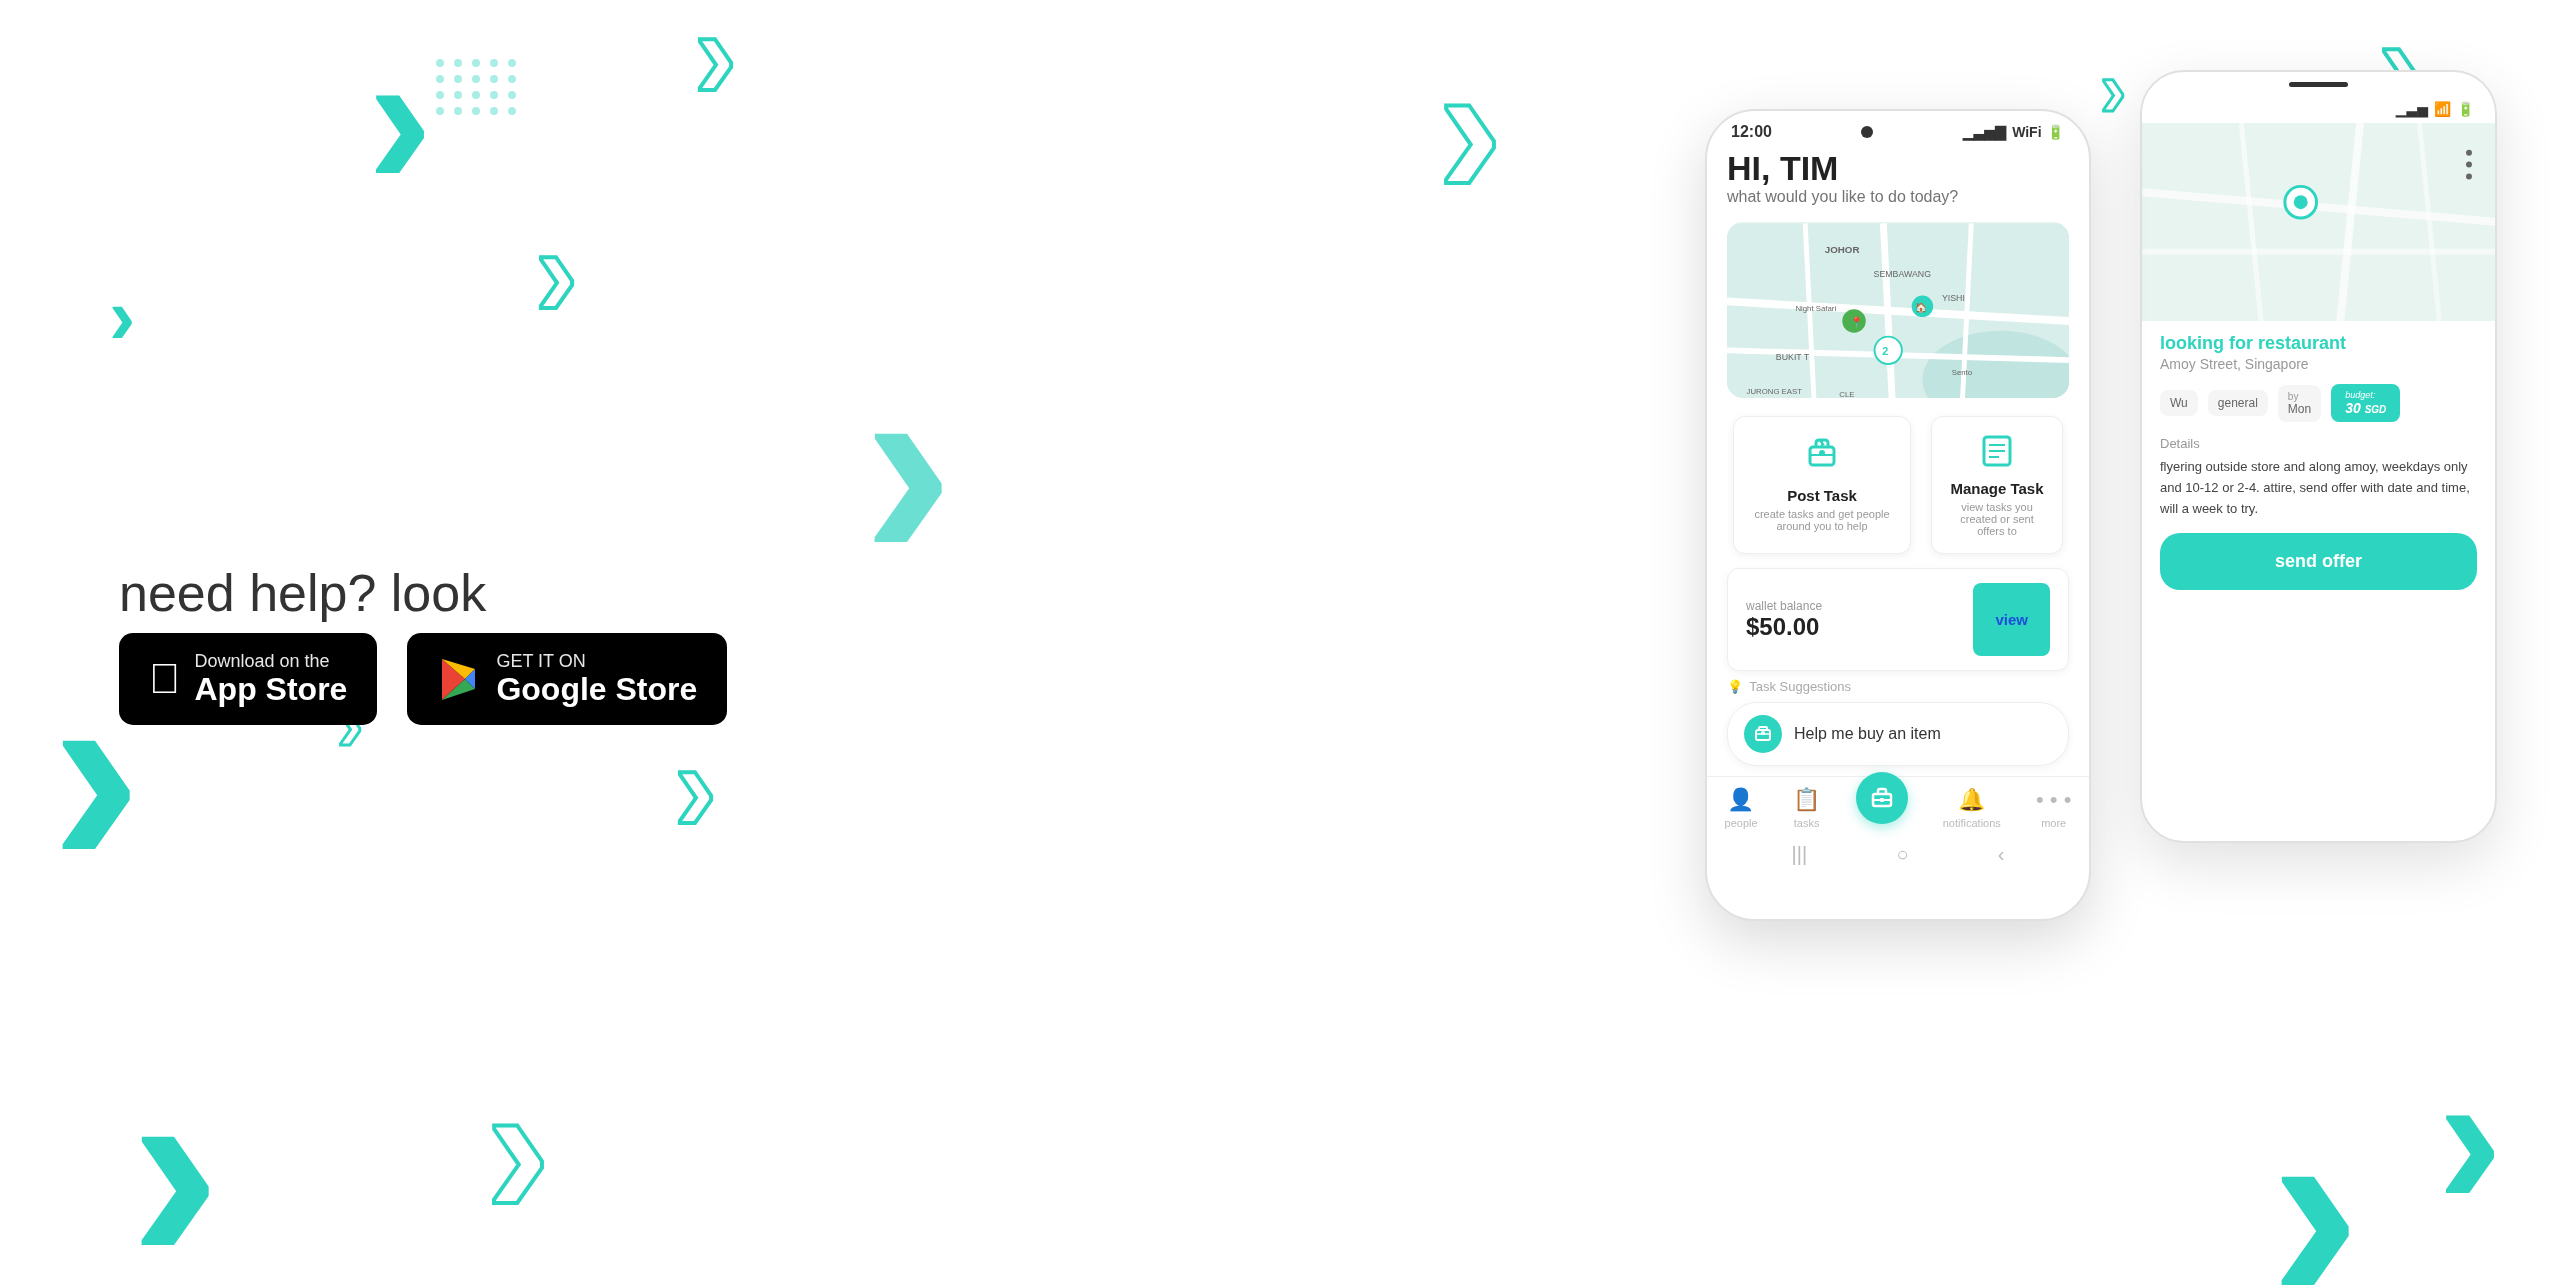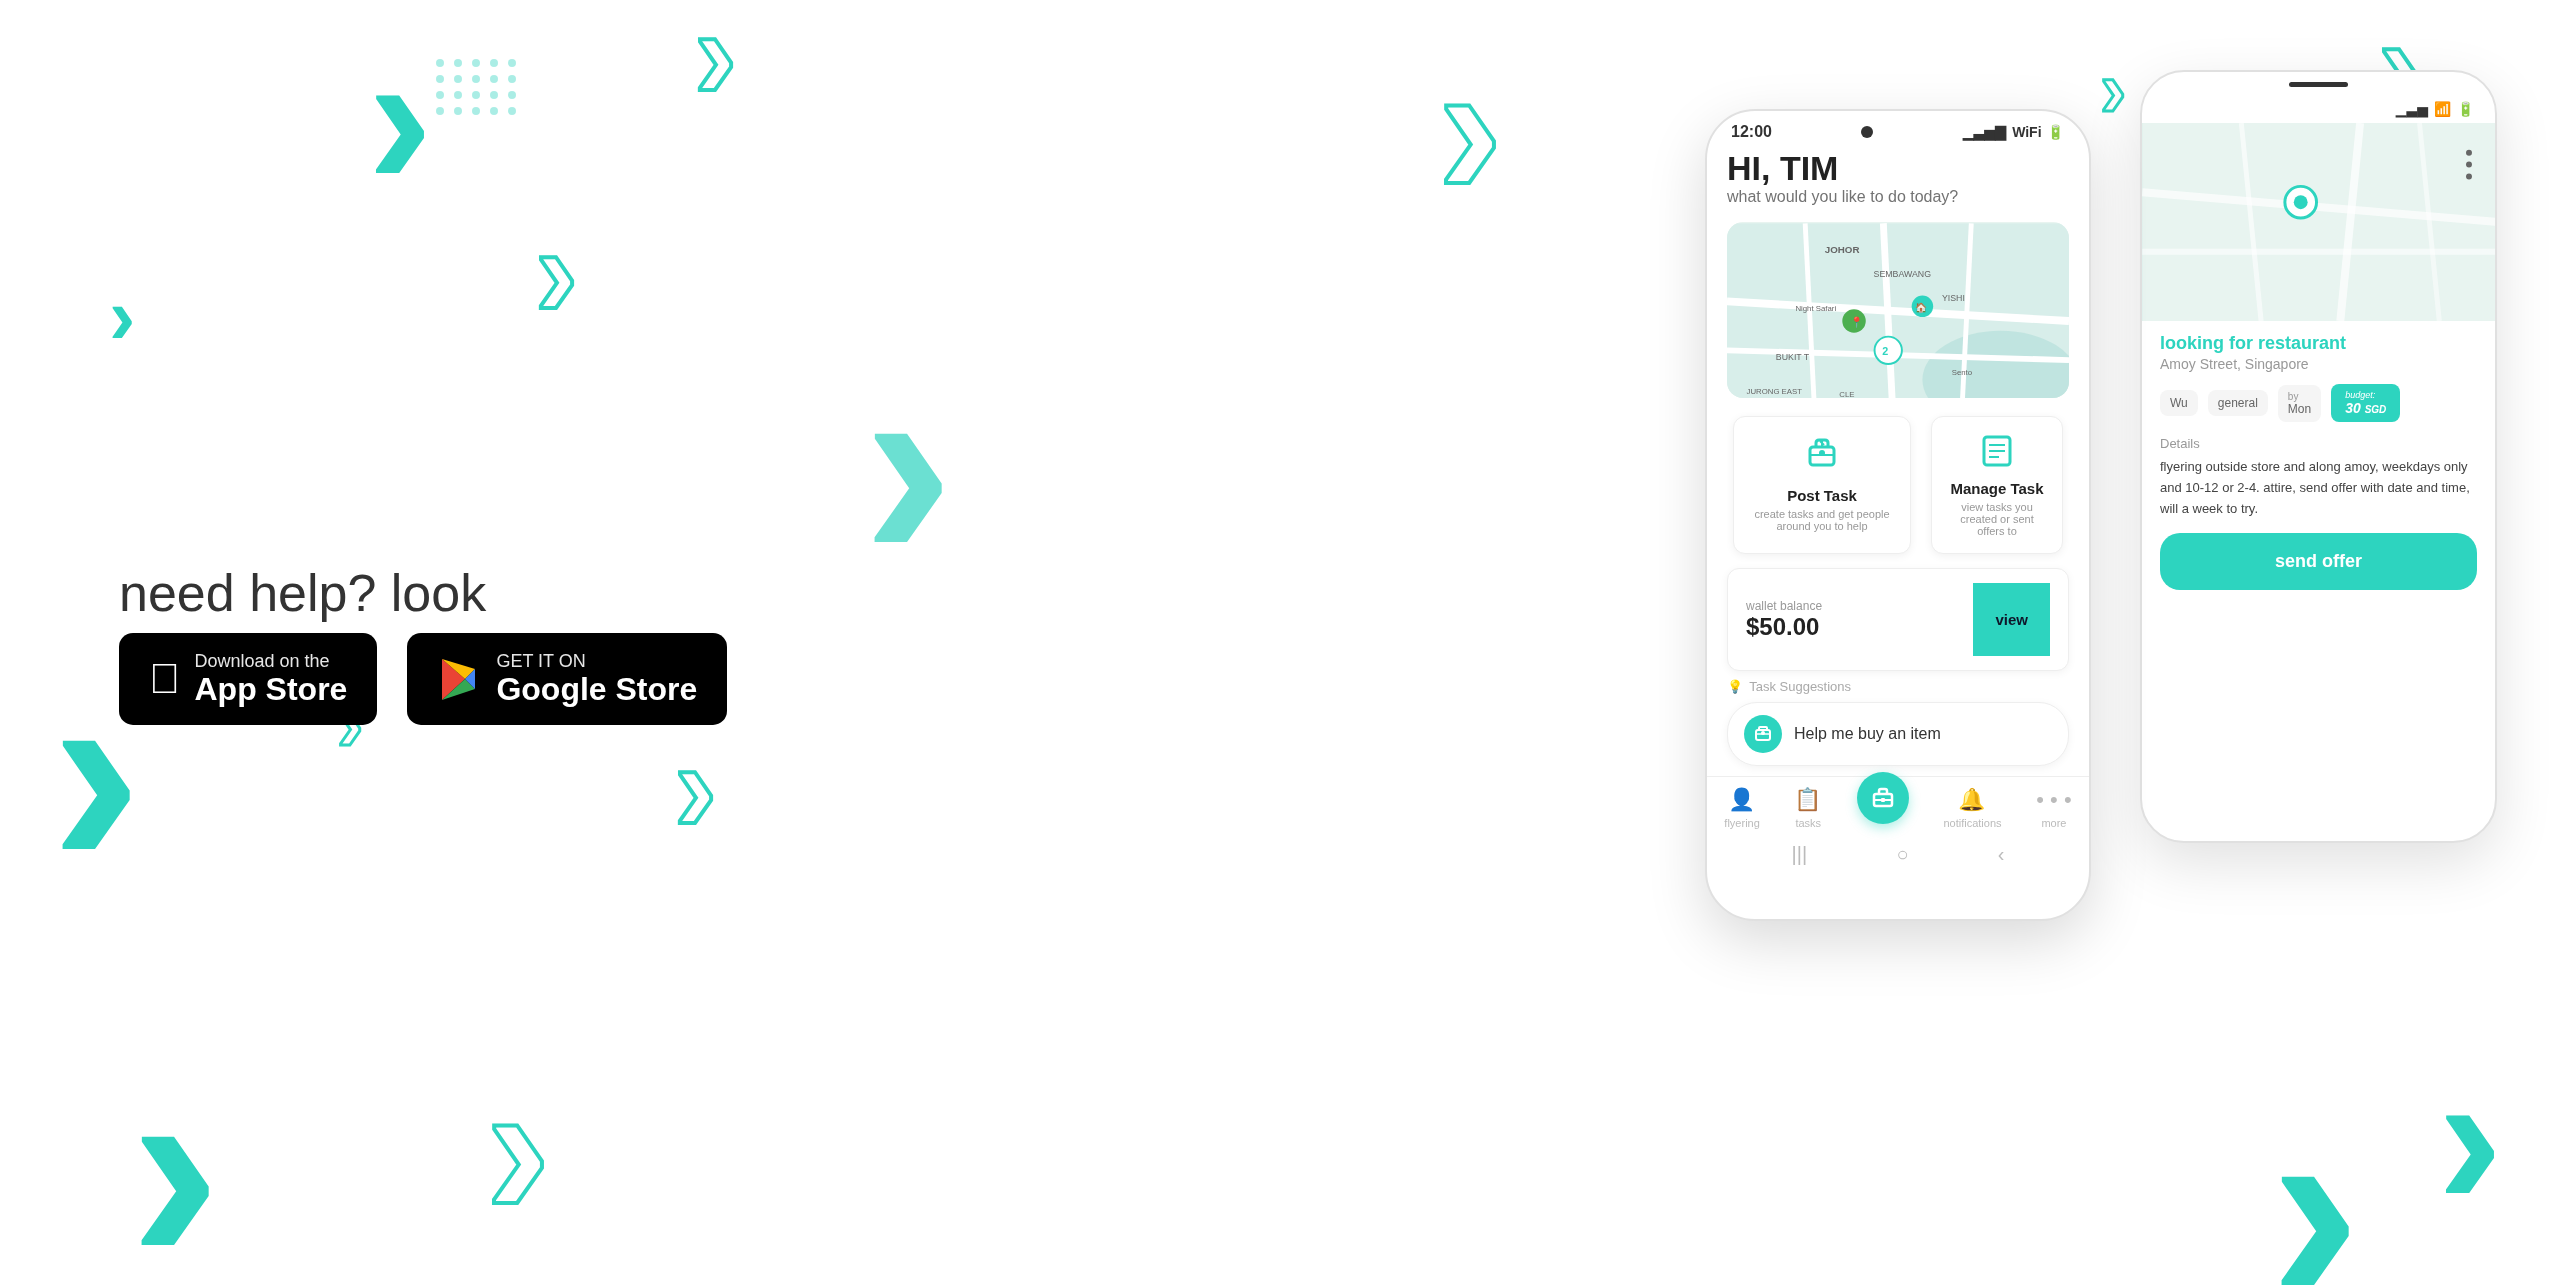--- a/index.html
+++ b/index.html
@@ -224,23 +224,23 @@
     }
 
     .wallet-amount {
       font-size: 24px;
       font-weight: 700;
       color: #222;
     }
 
     .view-btn {
       background: #2DD4BF;
-      color: #0f172a;
+      color: #1d4ed8;
       border: none;
-      border-radius: 0;
+      border-radius: 8px;
       padding: 28px 22px;
       font-size: 15px;
       font-weight: 600;
       cursor: pointer;
     }
 
     
     .task-suggestions {
       margin: 6px 0;
     }
@@ -659,21 +659,21 @@
             </svg>
           </div>
           <span class="suggestion-text">Help me buy an item</span>
         </div>
       </div>
     </div>
 
     <div class="bottom-nav">
       <div class="nav-item">
         <span class="nav-icon">👤</span>
-        <span class="nav-label">flyering</span>
+        <span class="nav-label">people</span>
       </div>
       <div class="nav-item">
         <span class="nav-icon">📋</span>
         <span class="nav-label">tasks</span>
       </div>
       <div class="nav-center-btn">
         <svg width="24" height="24" viewBox="0 0 24 24">
           <rect x="3" y="8" width="18" height="12" rx="2" fill="none" stroke="white" stroke-width="2.5"></rect>
           <path d="M8 8 L8 5 Q8 3 10 3 L14 3 Q16 3 16 5 L16 8" fill="none" stroke="white" stroke-width="2.5"></path>
           <line x1="3" y1="14" x2="21" y2="14" stroke="white" stroke-width="2"></line>

